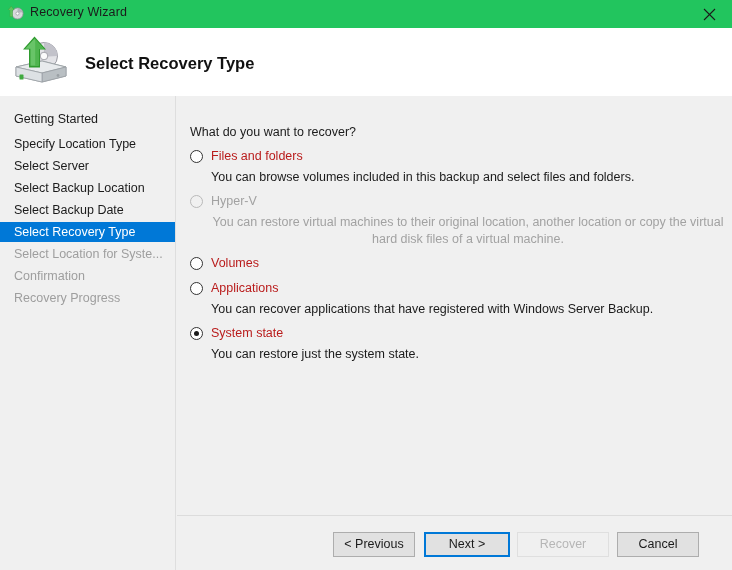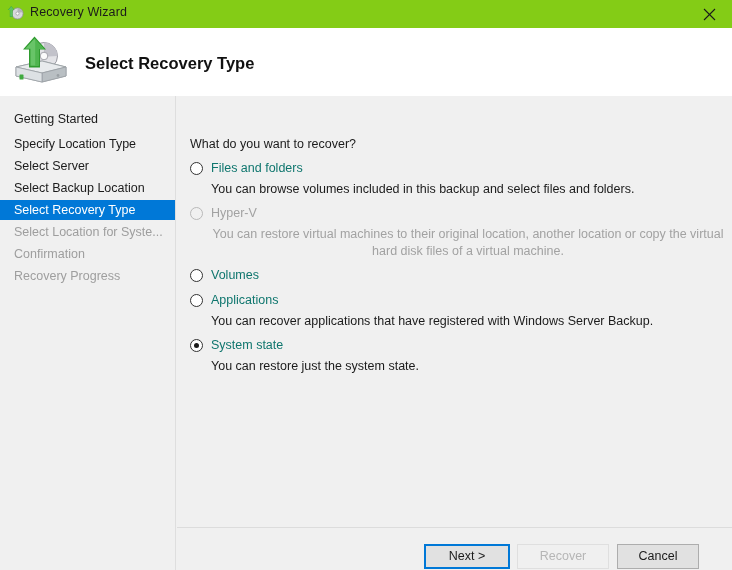--- a/index.html
+++ b/index.html
@@ -17,21 +17,21 @@
     width: 732px;
     height: 570px;
     background: #f0f0f0;
   }
 
   
   #titlebar {
     position: absolute;
     left: 0; top: 0;
     width: 732px; height: 28px;
-    background: #84cc16;
+    background: #22c55e;
     display: flex;
     align-items: center;
   }
   #titlebar-icon {
     position: absolute;
     left: 7px; top: 4px;
     width: 18px; height: 18px;
   }
   #titlebar-text {
     position: absolute;
@@ -105,21 +105,21 @@
   .nav-item.spaced { margin-bottom: 5px; }
   .nav-item.active {
     background: #0078d7;
     color: #ffffff;
   }
   .nav-item.disabled { color: #9e9e9e; }
 
   
   #content {
     position: absolute;
-    left: 177px; top: 16px;
+    left: 177px; top: 4px;
     width: 555px; height: 341px;
     background: #f0f0f0;
   }
   #question {
     position: absolute;
     left: 13px; top: 25px;
     font-size: 12.5px;
     color: #1b1b1b;
     white-space: nowrap;
   }
@@ -153,21 +153,21 @@
     width: 5px; height: 5px;
     border-radius: 50%;
     background: #1b1b1b;
   }
   .radio.disabled {
     border-color: #b9b9b9;
     background: #f0f0f0;
   }
   .opt-label {
     font-size: 12.5px;
-    color: #0f766e;
+    color: #b91c1c;
     line-height: 16px;
     white-space: nowrap;
     cursor: default;
   }
   .opt-label.disabled { color: #a2a2a2; }
   .opt-desc {
     margin-left: 21px;
     margin-top: 3px;
     font-size: 12.5px;
     color: #1b1b1b;
@@ -266,20 +266,21 @@
     <div id="header-title">Select Recovery Type</div>
   </div>
 
   <div id="body">
 
     <div id="sidebar">
       <div class="nav-item spaced">Getting Started</div>
       <div class="nav-item">Specify Location Type</div>
       <div class="nav-item">Select Server</div>
       <div class="nav-item">Select Backup Location</div>
+      <div class="nav-item">Select Backup Date</div>
       <div class="nav-item active">Select Recovery Type</div>
       <div class="nav-item disabled">Select Location for Syste...</div>
       <div class="nav-item disabled">Confirmation</div>
       <div class="nav-item disabled">Recovery Progress</div>
     </div>
 
     <div id="content">
 
       <div id="question">What do you want to recover?</div>
 
@@ -322,20 +323,21 @@
             <span class="opt-label">System state</span>
           </div>
           <div class="opt-desc">You can restore just the system state.</div>
         </div>
 
       </div>
 
       <div id="footer-divider"></div>
 
       <div id="footer">
+        <button class="btn" id="btn-previous">&lt; Previous</button>
         <button class="btn focused" id="btn-next">Next &gt;</button>
         <button class="btn disabled" id="btn-recover">Recover</button>
         <button class="btn" id="btn-cancel">Cancel</button>
       </div>
 
     </div>
   </div>
 </div>
 
 </body></html>

